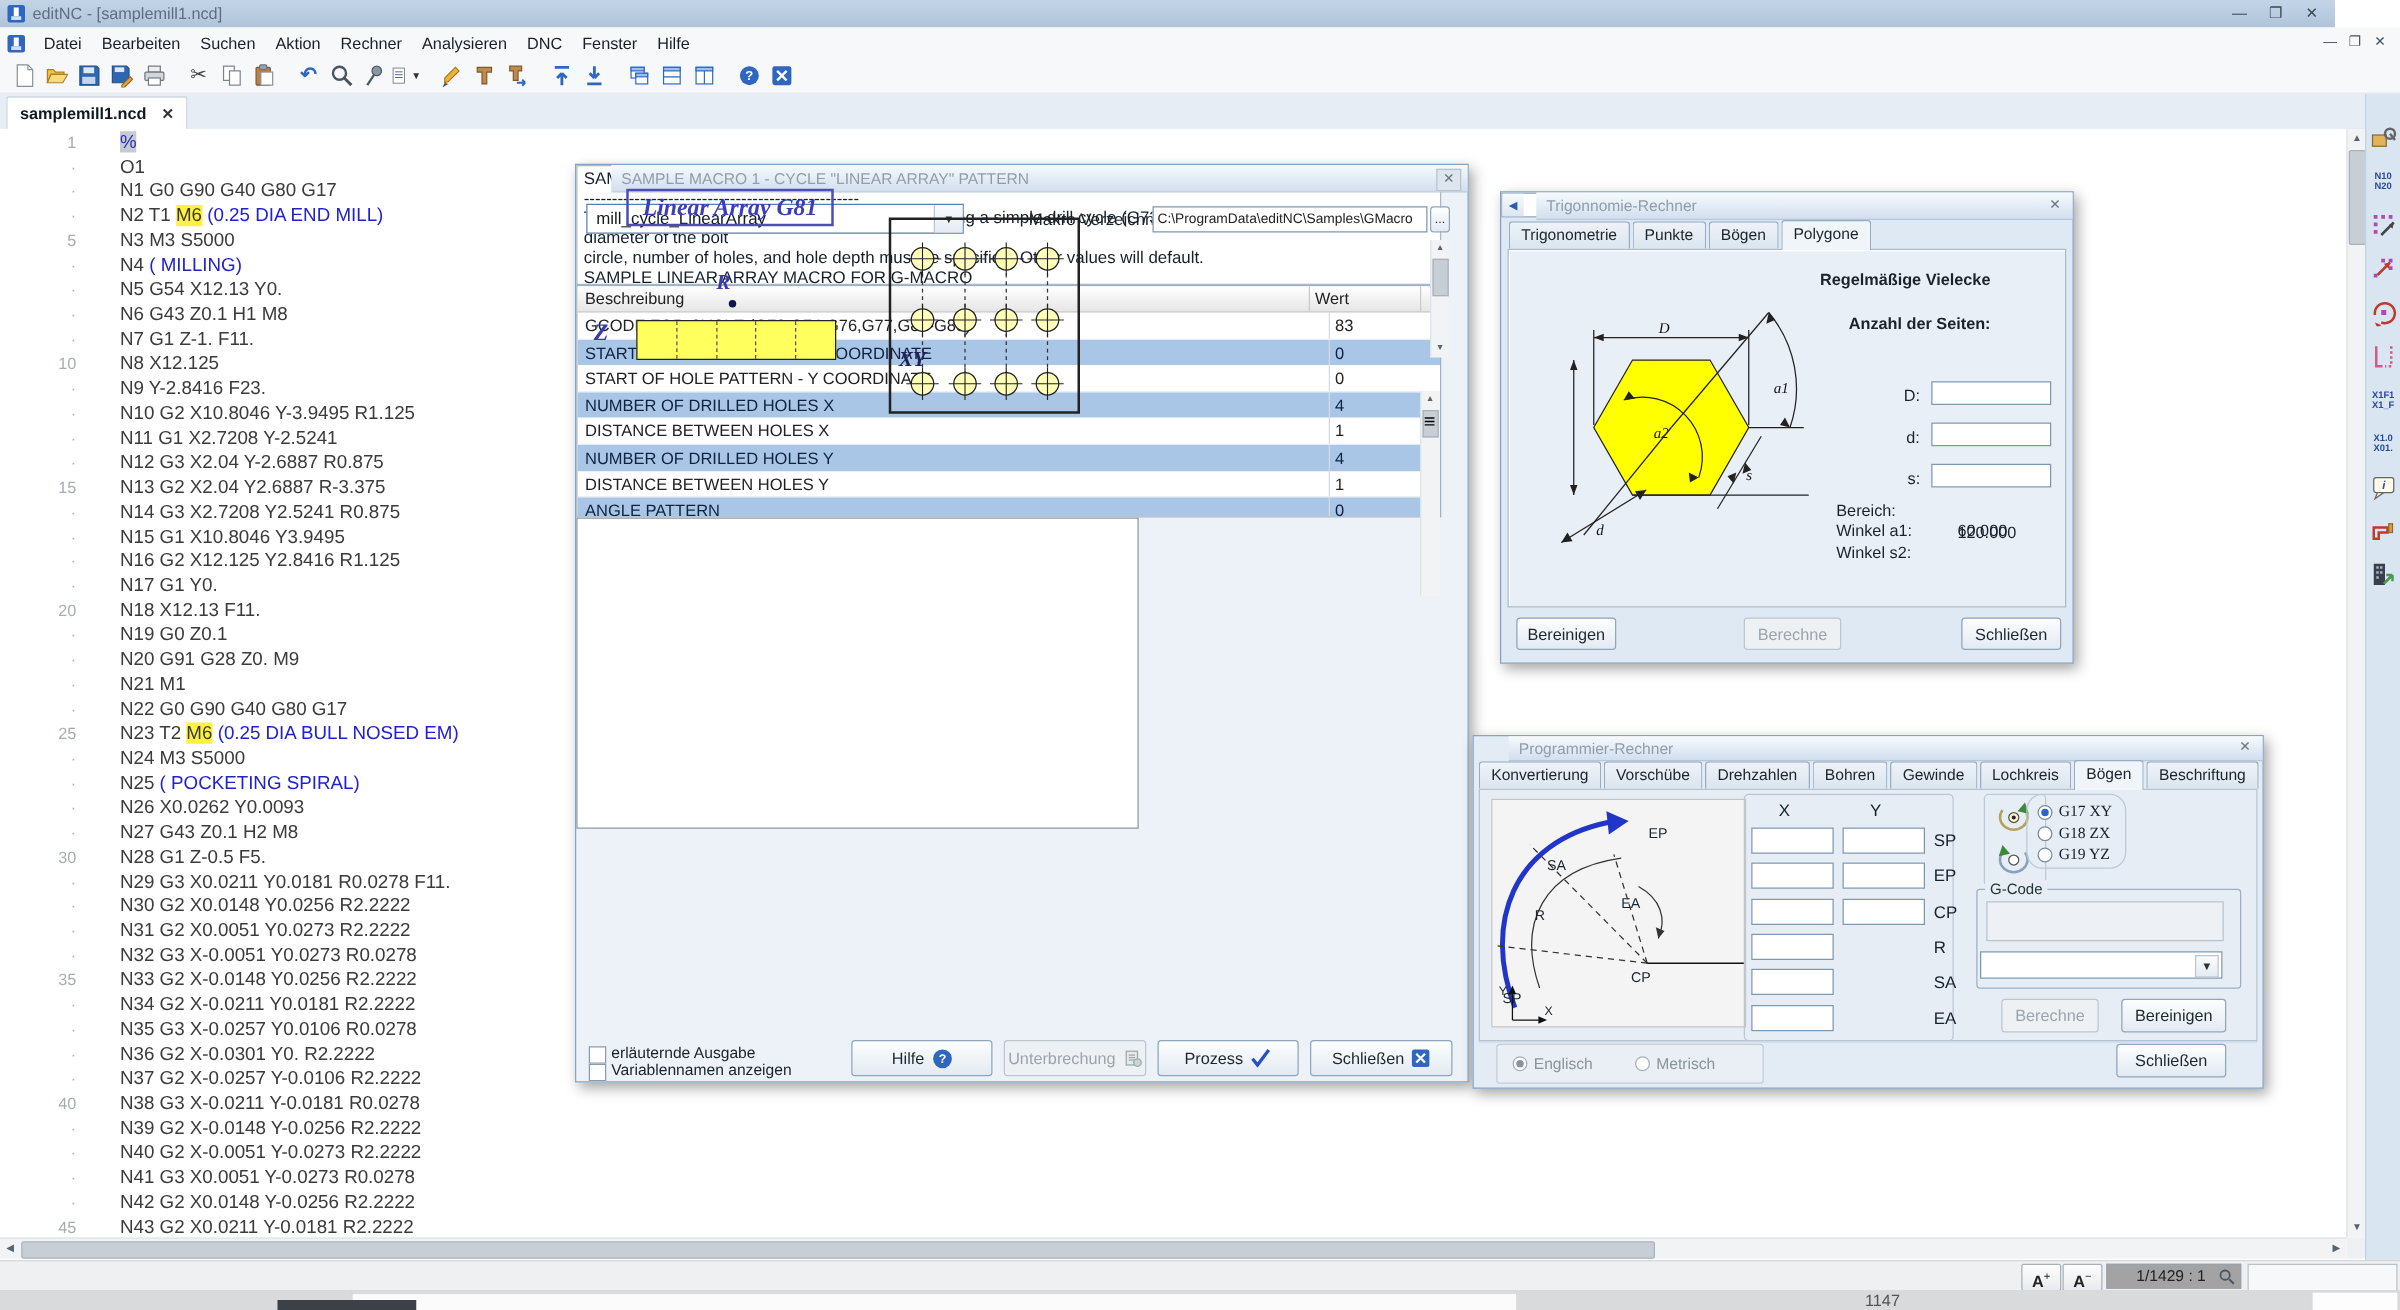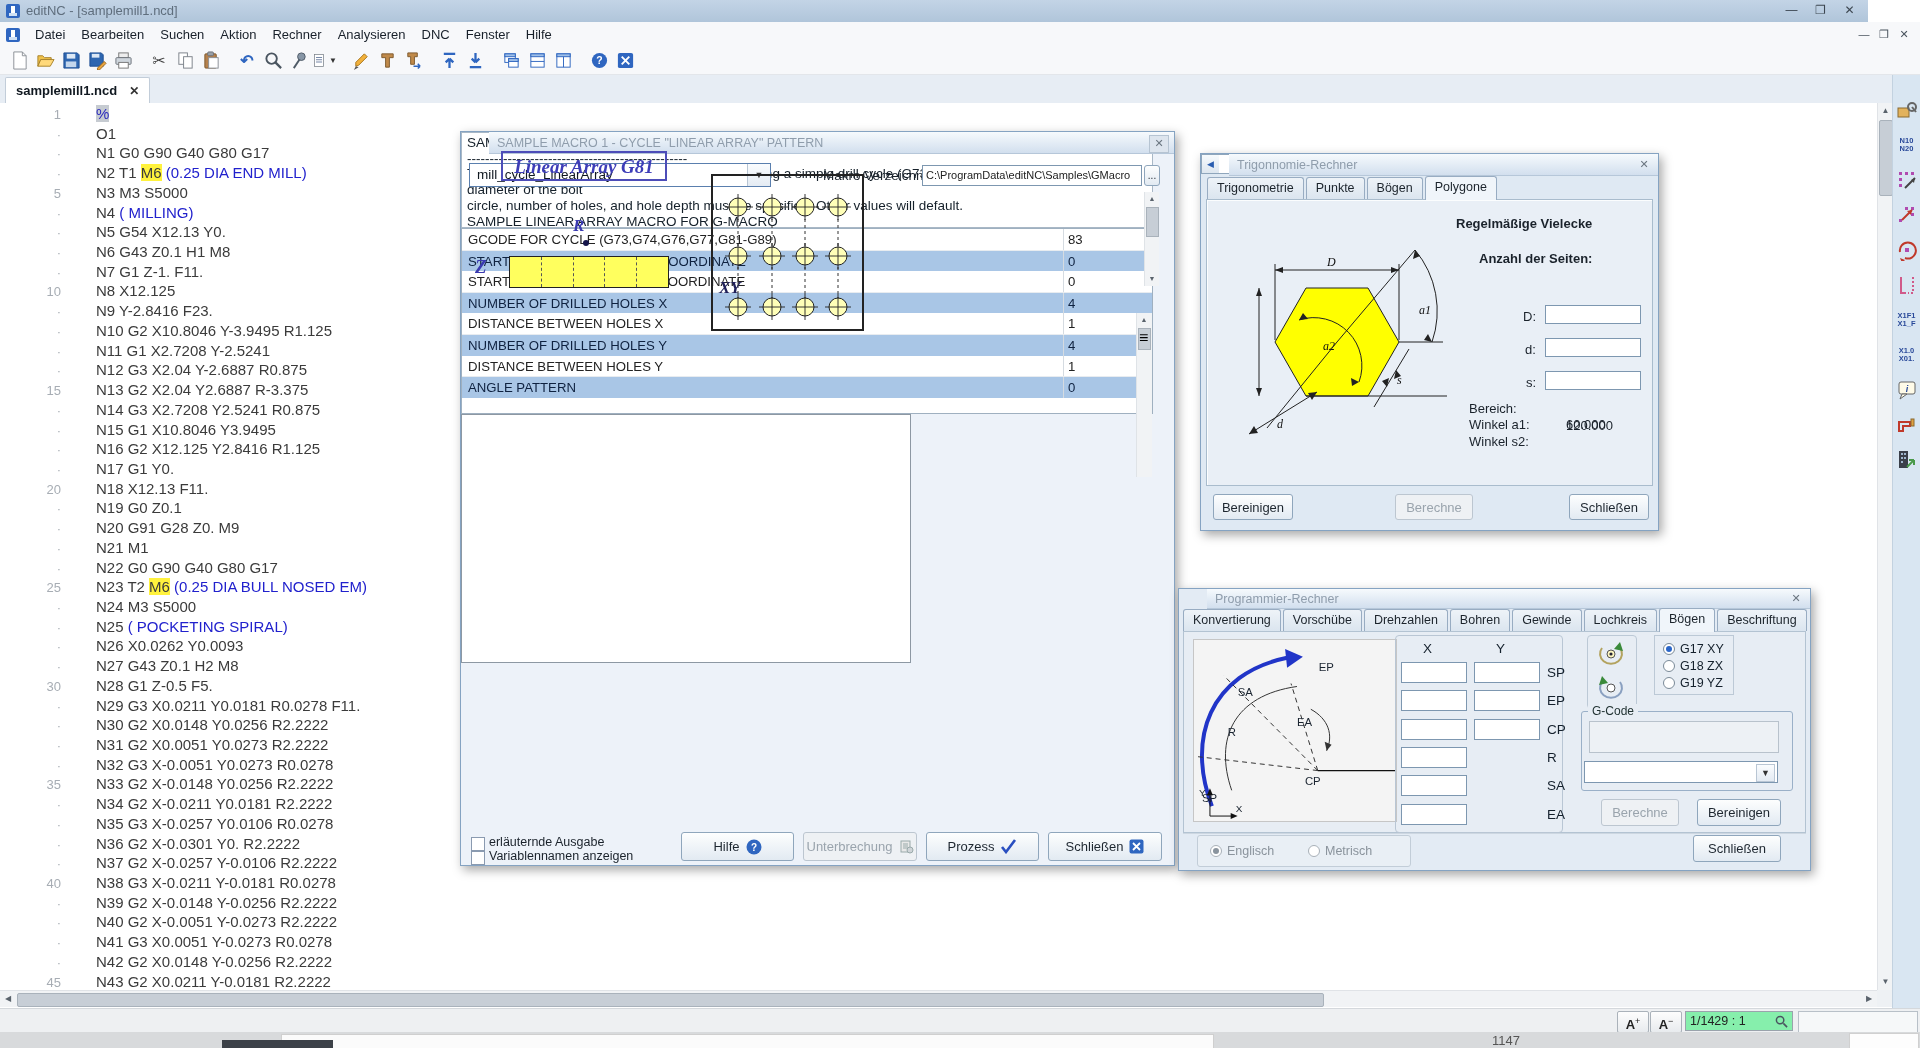--- a/index.html
+++ b/index.html
@@ -49,22 +49,22 @@
   
   #rail{left:1892px;top:75px;width:28px;height:933px;background:#d9e6f2;border-left:1px solid #c3d2e0;box-sizing:border-box;
     display:flex;flex-direction:column;align-items:center;padding-top:22px;}
   .rli{width:24px;height:26px;margin-bottom:9px;display:flex;align-items:center;justify-content:center;flex-direction:column;}
   .rli svg{width:22px;height:22px;}
   .rtxt div{font-size:7.5px;font-weight:bold;color:#2a4a9a;line-height:8.5px;white-space:nowrap;}
   
   #statusbar{left:0;top:1008px;width:1920px;height:24px;background:#eef0f2;border-top:1px solid #d4d8dc;box-sizing:border-box;}
   .sbtn{position:absolute;top:2px;height:20px;background:linear-gradient(#fdfdfd,#e8ebee);border:1px solid #aab2ba;
     border-radius:2px;text-align:center;font-size:13px;color:#222;line-height:19px;}
-  #sb-search{position:absolute;left:1685px;top:2px;width:108px;height:20px;background:#86efac;border:1px solid #9aa3ac;
-    font-size:12.5px;color:#222;line-height:19px;padding-left:4px;box-sizing:border-box;}
+  #sb-search{position:absolute;left:1685px;top:2px;width:108px;height:20px;background:#a3a3a3;border:1px solid #9aa3ac;
+    font-size:12.5px;color:#222;line-height:19px;padding-left:23px;box-sizing:border-box;}
   #sb-search svg{position:absolute;right:4px;top:3px;width:13px;height:13px;}
   #sb-empty{position:absolute;left:1798px;top:2px;width:118px;height:20px;background:#f6f8f9;border:1px solid #b8c0c8;}
   #bottomstrip{left:0;top:1032px;width:1920px;height:16px;background:#d8dadc;}
   #bs-white{position:absolute;left:281px;top:2px;width:931px;height:14px;background:#fbfbfb;border:1px solid #cfcfcf;border-bottom:none;}
   #bs-dark{position:absolute;left:222px;top:8px;width:111px;height:8px;background:#3c4148;}
   #bs-num{position:absolute;left:1492px;top:1px;font-size:13px;color:#555;}
   #bs-box{position:absolute;left:1849px;top:1px;width:68px;height:15px;background:#fdfdfd;border:1px solid #d0d0d0;}
   
   .dlg{position:absolute;background:#edf2f9;border:1px solid #85a3c2;box-shadow:3px 4px 10px rgba(0,0,0,.35);}
   .dt{position:absolute;left:0;top:0;right:0;height:22px;background:linear-gradient(#f6fafd,#d2dfee);
@@ -138,21 +138,21 @@
   .t-res{font-size:13px;color:#1a222b;position:absolute;}
   
   #dlg-prog{left:1178px;top:588px;width:631px;height:281px;background:#e3ebf4;}
   #p-panel{position:absolute;left:4px;top:42px;width:623px;height:202px;background:#e7edf4;border:1px solid #b3c3d2;box-sizing:border-box;}
   #p-diag{position:absolute;left:14px;top:50px;width:204px;height:183px;background:#f4f4f4;border:1px solid #c6c6c6;box-sizing:border-box;}
   #p-grp{position:absolute;left:216px;top:46px;width:166px;height:196px;border:1px solid #b9c6d4;border-radius:4px;}
   .p-colh{position:absolute;font-size:13.5px;color:#14202c;}
   .p-box{width:66px;height:21px;}
   .p-lbl{position:absolute;font-size:13.5px;color:#14202c;}
   #p-rot{position:absolute;left:408px;top:46px;width:48px;height:72px;border:1px solid #bcc9d6;border-radius:4px;}
-  #p-plane{position:absolute;left:475px;top:46px;width:78px;height:58px;border:1px solid #bcc9d6;border-radius:0;}
+  #p-plane{position:absolute;left:442px;top:46px;width:78px;height:58px;border:1px solid #bcc9d6;border-radius:13px;font-family:Liberation Serif, serif;}
   .p-radio{position:absolute;display:flex;align-items:center;gap:5px;font-size:12.5px;color:#14202c;}
   #p-gcode{position:absolute;left:402px;top:122px;width:210px;height:78px;border:1px solid #9ab0c8;border-radius:3px;}
   #p-gcode .leg{position:absolute;left:6px;top:-8px;background:#e7edf4;padding:0 4px;font-size:12px;color:#233;}
   #p-inset{position:absolute;left:410px;top:132px;width:190px;height:32px;background:#edf1f5;border:1px solid #b8c2cc;box-sizing:border-box;}
   #p-drop{left:405px;top:172px;width:194px;height:22px;}
   #p-drop .a{position:absolute;right:2px;top:2px;width:17px;height:16px;text-align:center;font-size:9px;color:#333;
     line-height:16px;background:linear-gradient(#fafcfe,#e4ebf3);border:1px solid #b9c6d4;}
   #p-units{position:absolute;left:18px;top:246px;width:212px;height:30px;border:1px solid #c2cdd8;border-radius:3px;background:#e9eff5;}
   #p-div{position:absolute;left:4px;top:244px;width:623px;height:0;border-top:1px solid #cdd7e1;}
 </style>
@@ -529,20 +529,25 @@
         <div class="dline">This macro drills holes in a linear array pattern using a simple drill cycle (G73,G74,G76,G77,G81-G89). The diameter of the bolt</div>
         <div class="dline">circle, number of holes, and hole depth must be specified. Other values will default.</div>
         <div class="dline">SAMPLE LINEAR ARRAY MACRO FOR G-MACRO</div>
       </div>
     <div class="sbv" style="left:683px;top:60px;height:94px;">
       <div class="a" style="top:0;">▲</div>
       <div class="th" style="top:15px;height:28px;"></div>
       <div class="a" style="bottom:0;">▼</div>
     </div>
     <div id="m-table">
+      <div id="m-th">
+        <div class="c1">Beschreibung</div>
+        <div class="c2">Wert</div>
+        <div class="c3"></div>
+      </div>
       <div id="m-tbody">
           <div class="trow">
             <div class="c1">GCODE FOR CYCLE (G73,G74,G76,G77,G81-G89)</div>
             <div class="c2">83</div>
           </div>
           <div class="trow alt">
             <div class="c1">START OF HOLE PATTERN - X COORDINATE</div>
             <div class="c2">0</div>
           </div>
           <div class="trow">

